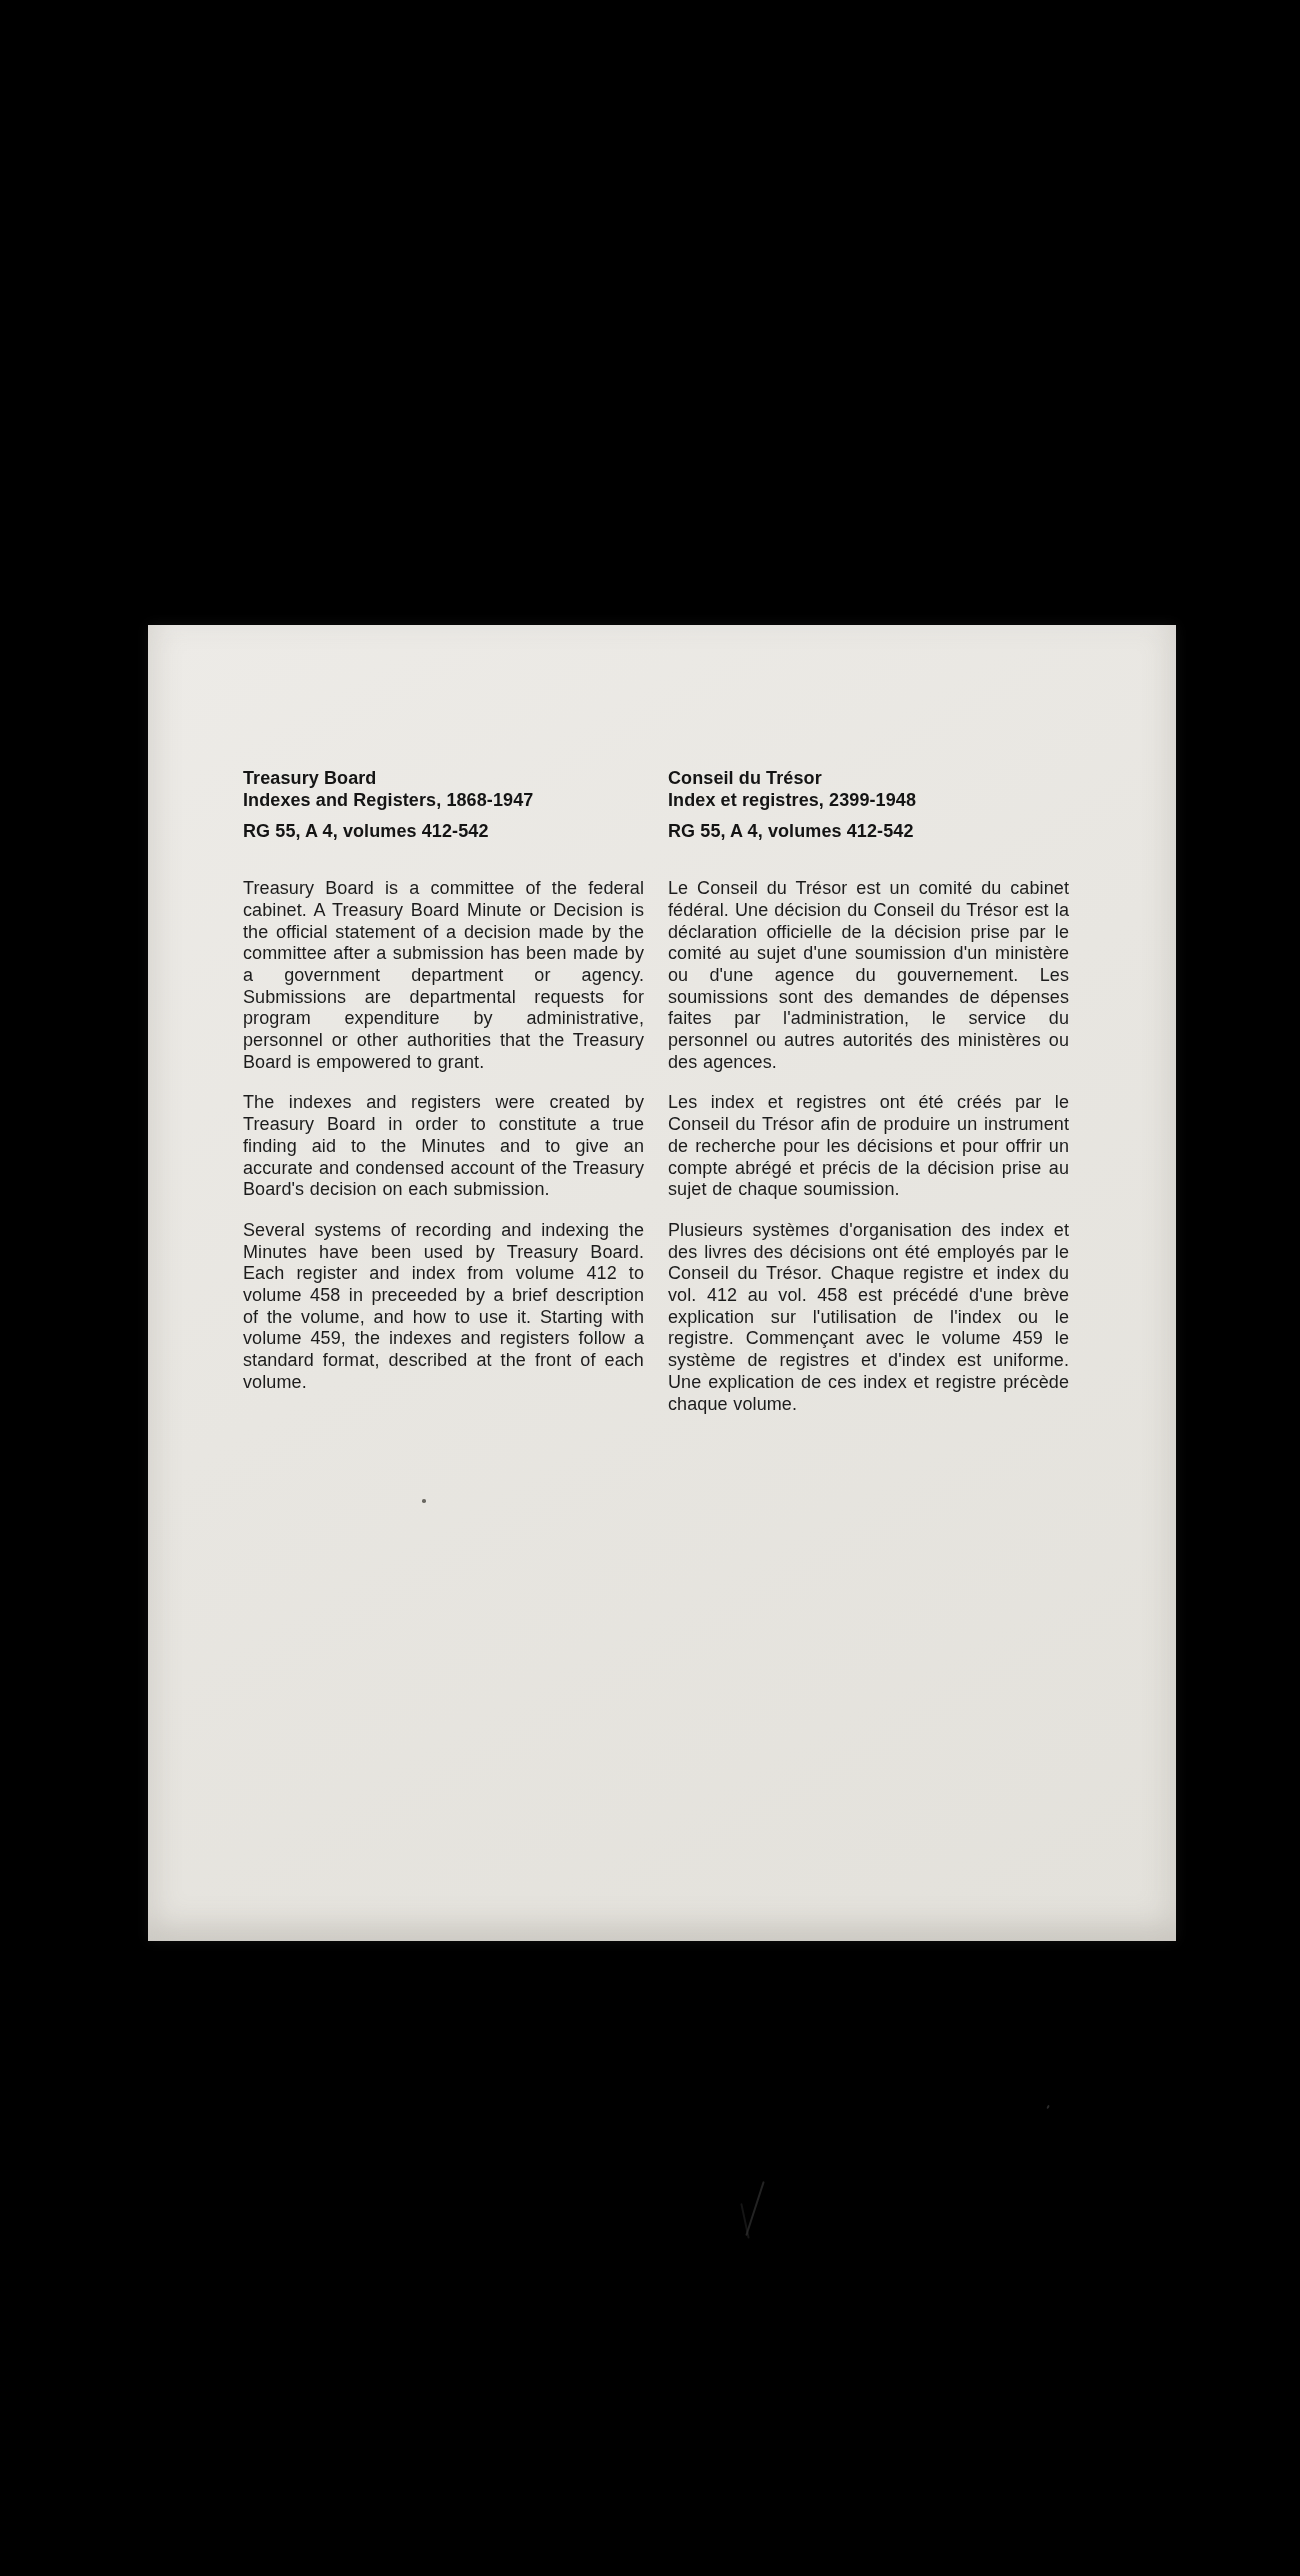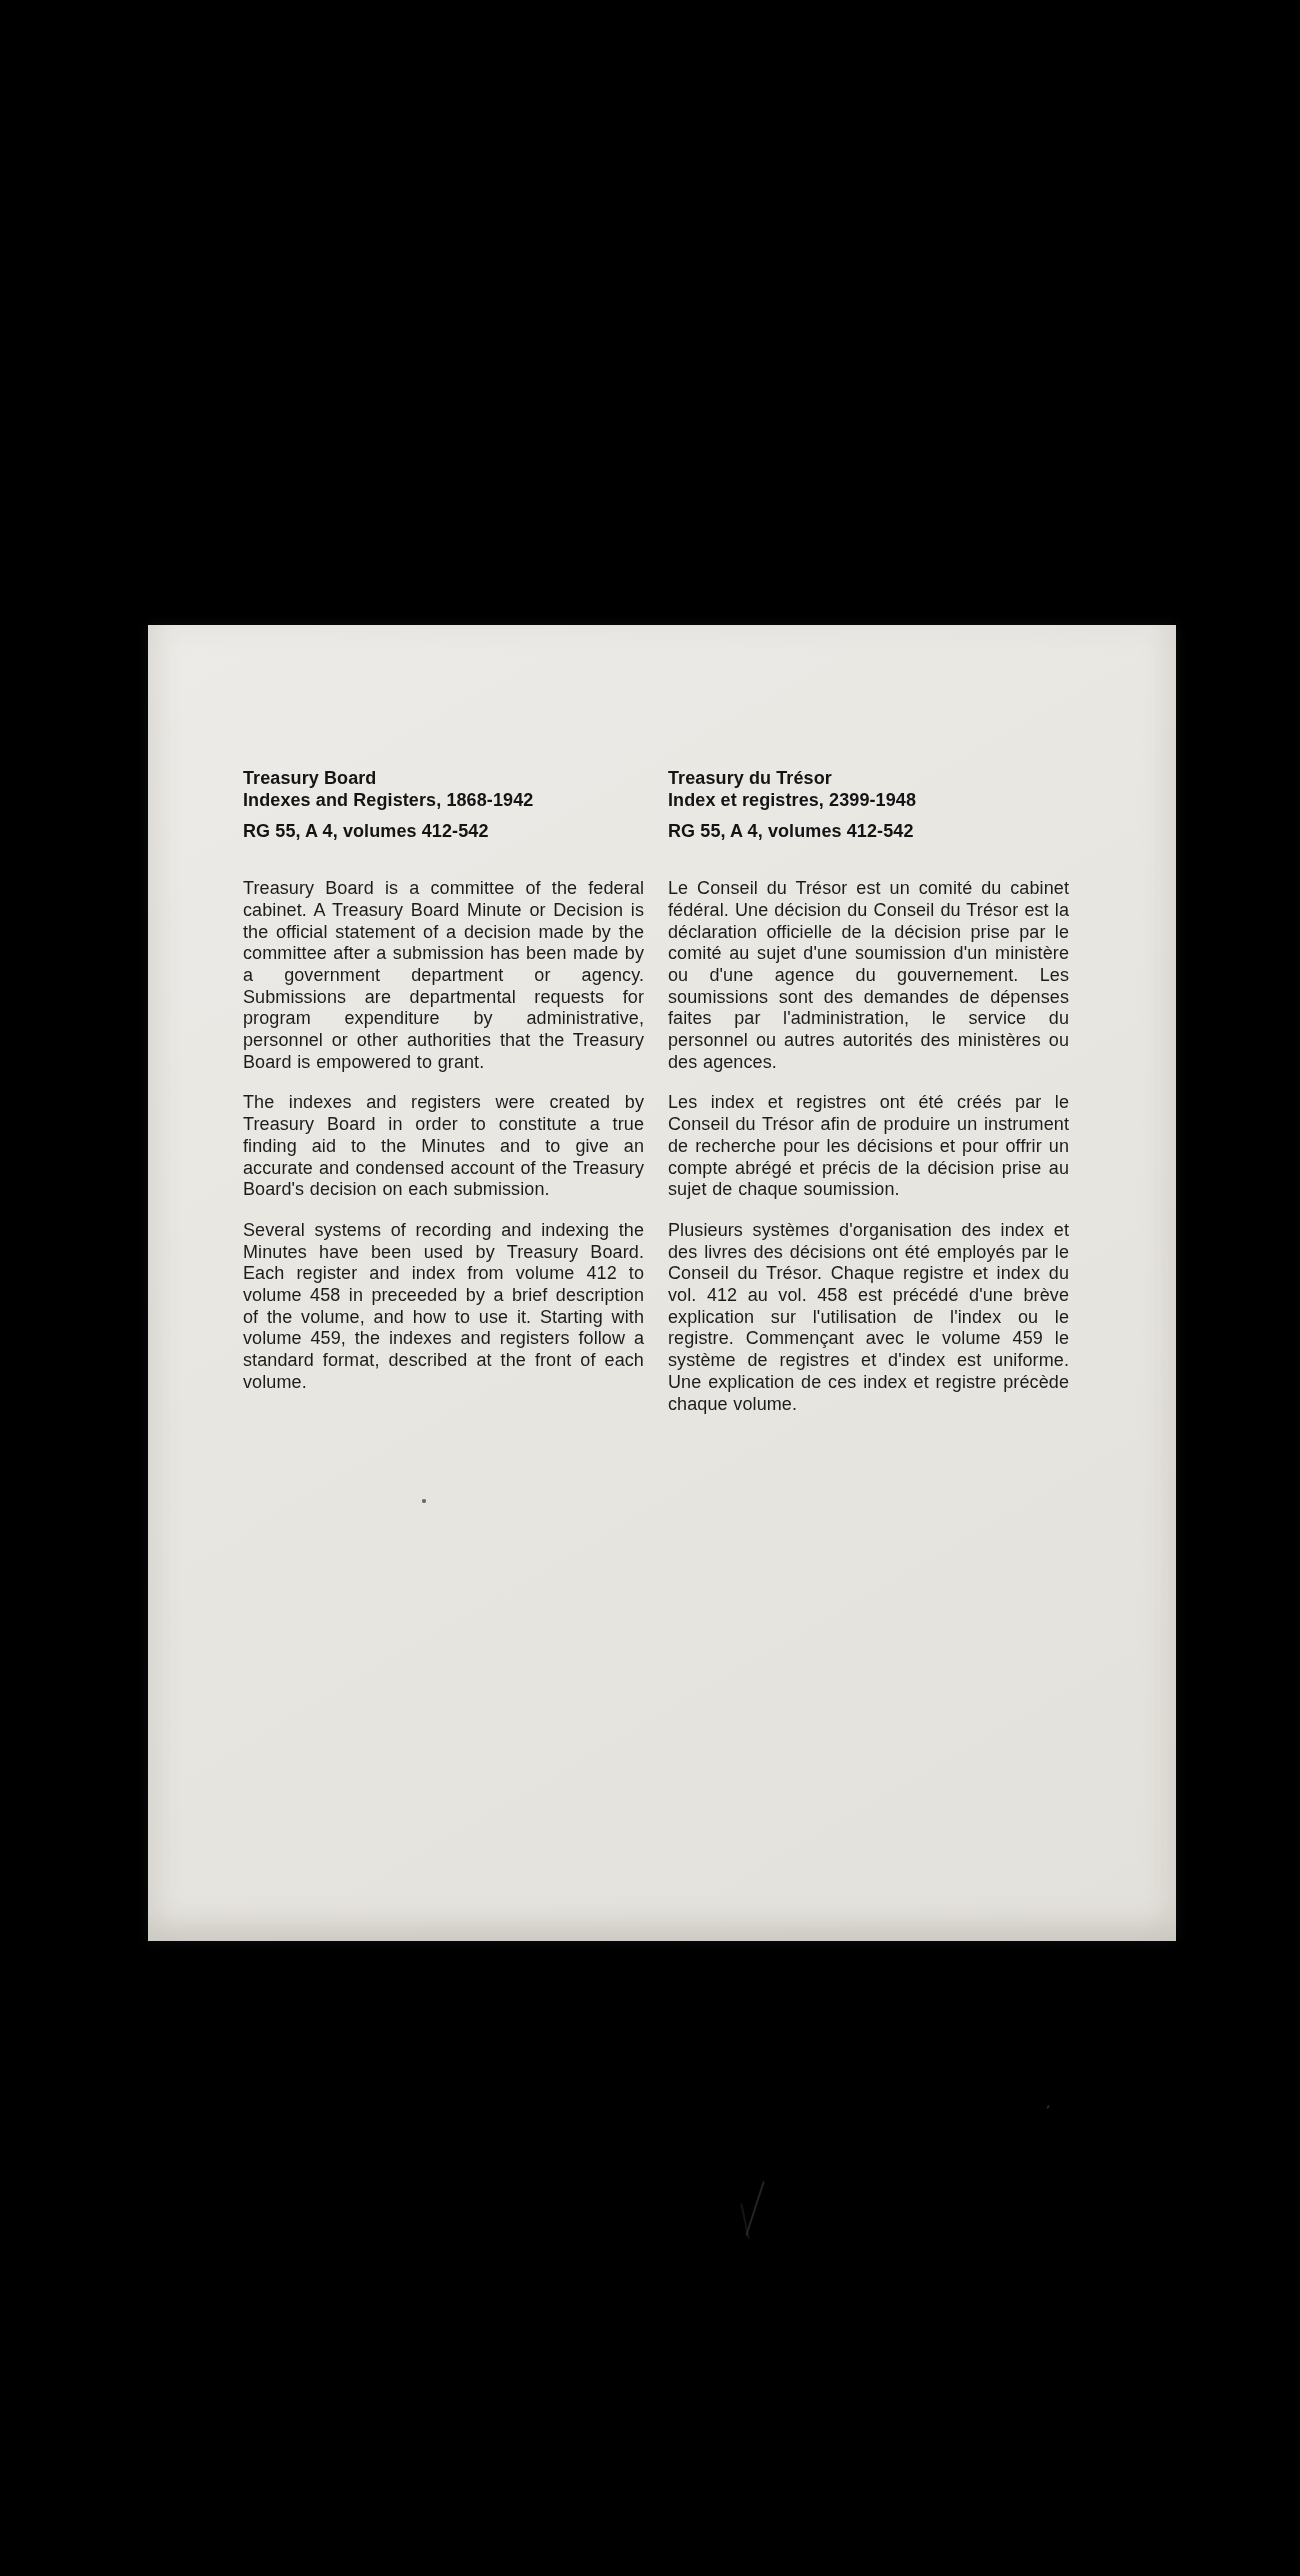--- a/index.html
+++ b/index.html
@@ -115,31 +115,31 @@
 <body>
 
 <div class="scan-bg">
 
   <div class="document-page">
     <div class="page-content">
       <div class="page-columns">
 
         <div class="doc-column">
           <div class="doc-title">Treasury Board</div>
-          <div class="doc-subtitle">Indexes and Registers, 1868-1942</div>
+          <div class="doc-subtitle">Indexes and Registers, 1868-1947</div>
           <div class="doc-ref">RG 55, A 4, volumes 412-542</div>
           <div class="doc-body">
             <p>Treasury Board is a committee of the federal cabinet.  A Treasury Board Minute or Decision is the official statement of a decision made by the committee after a submission has been made by a government department or agency.  Submissions are departmental requests for program expenditure by administrative, personnel or other authorities that the Treasury Board is empowered to grant.</p>
             <p>The indexes and registers were created by Treasury Board in order to constitute a true finding aid to the Minutes and to give an accurate and condensed account of the Treasury Board's decision on each submission.</p>
             <p>Several systems of recording and indexing the Minutes have been used by Treasury Board.  Each register and index from volume 412 to volume 458 in preceeded by a brief description of the volume, and how to use it.  Starting with volume 459, the indexes and registers follow a standard format, described at the front of each volume.</p>
           </div>
         </div>
 
         <div class="doc-column">
-          <div class="doc-title">Treasury du Trésor</div>
+          <div class="doc-title">Conseil du Trésor</div>
           <div class="doc-subtitle">Index et registres, 2399-1948</div>
           <div class="doc-ref">RG 55, A 4, volumes 412-542</div>
           <div class="doc-body">
             <p>Le Conseil du Trésor est un comité du cabinet fédéral.  Une décision du Conseil du Trésor est la déclaration officielle de la décision prise par le comité au sujet d'une soumission d'un ministère ou d'une agence du gouvernement.  Les soumissions sont des demandes de dépenses faites par l'administration, le service du personnel ou autres autorités des ministères ou des agences.</p>
             <p>Les index et registres ont été créés par le Conseil du Trésor afin de produire un instrument de recherche pour les décisions et pour offrir un compte abrégé et précis de la décision prise au sujet de chaque soumission.</p>
             <p>Plusieurs systèmes d'organisation des index et des livres des décisions ont été employés par le Conseil du Trésor.  Chaque registre et index du vol. 412 au vol. 458 est précédé d'une brève explication sur l'utilisation de l'index ou le registre.  Commençant avec le volume 459 le système de registres et d'index est uniforme.  Une explication de ces index et registre précède chaque volume.</p>
           </div>
         </div>
 
       </div>

